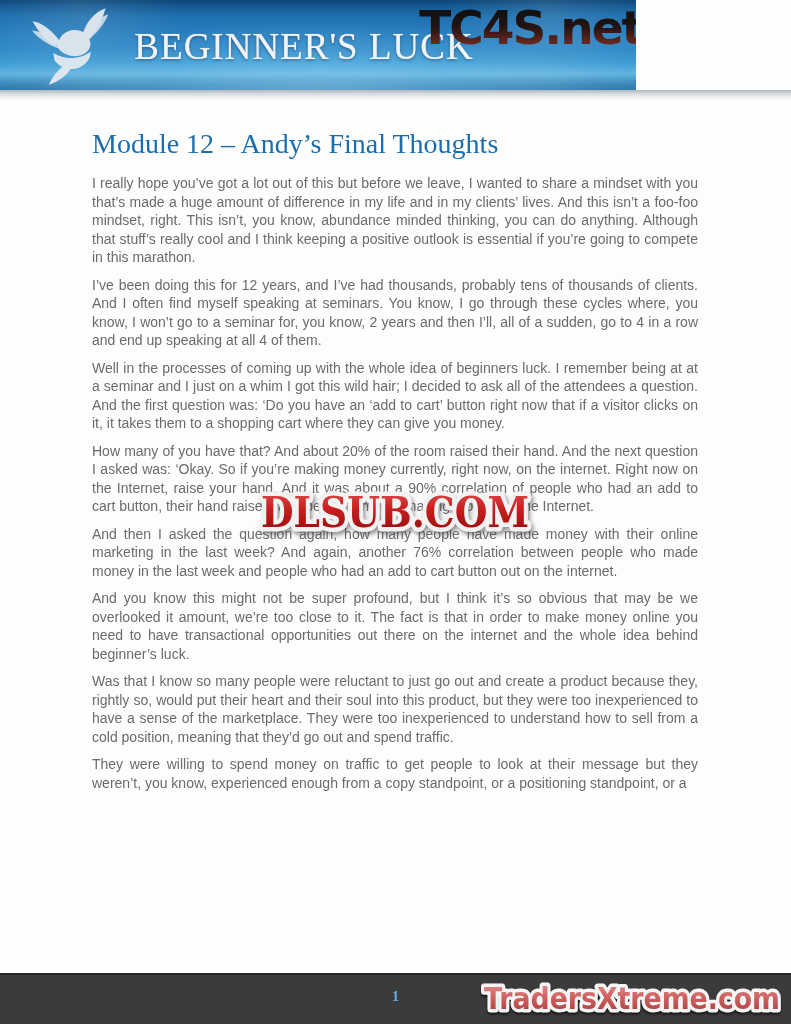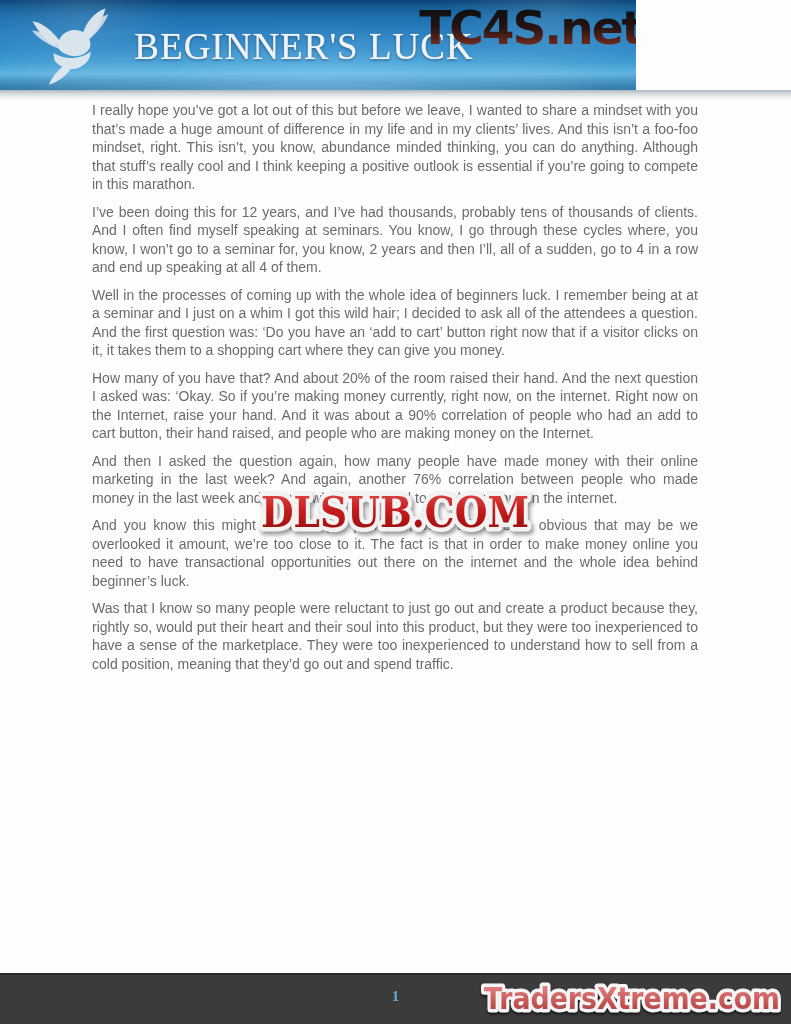--- a/index.html
+++ b/index.html
@@ -93,28 +93,30 @@
         </g>
       </svg>
       <span class="logo-text">BEGINNER'S LUCK</span>
     </div>
   </div>
   <div class="tc4s">TC4S.net</div>
 </header>
 <div class="banner-edge"></div>
 
 <main class="content">
+  <h1 class="title">Module 12 – Andy’s Final Thoughts</h1>
   <div>
       <p class="para">I really hope you’ve got a lot out of this but before we leave, I wanted to share a mindset with you that’s made a huge amount of difference in my life and in my clients’ lives. And this isn’t a foo-foo mindset, right. This isn’t, you know, abundance minded thinking, you can do anything. Although that stuff’s really cool and I think keeping a positive outlook is essential if you’re going to compete in this marathon.</p>
       <p class="para">I’ve been doing this for 12 years, and I’ve had thousands, probably tens of thousands of clients. And I often find myself speaking at seminars. You know, I go through these cycles where, you know, I won’t go to a seminar for, you know, 2 years and then I’ll, all of a sudden, go to 4 in a row and end up speaking at all 4 of them.</p>
       <p class="para">Well in the processes of coming up with the whole idea of beginners luck. I remember being at at a seminar and I just on a whim I got this wild hair; I decided to ask all of the attendees a question. And the first question was: ‘Do you have an ‘add to cart’ button right now that if a visitor clicks on it, it takes them to a shopping cart where they can give you money.</p>
       <p class="para">How many of you have that? And about 20% of the room raised their hand. And the next question I asked was: ‘Okay. So if you’re making money currently, right now, on the internet. Right now on the Internet, raise your hand. And it was about a 90% correlation of people who had an add to cart button, their hand raised, and people who are making money on the Internet.</p>
       <p class="para">And then I asked the question again, how many people have made money with their online marketing in the last week? And again, another 76% correlation between people who made money in the last week and people who had an add to cart button out on the internet.</p>
       <p class="para">And you know this might not be super profound, but I think it’s so obvious that may be we overlooked it amount, we’re too close to it. The fact is that in order to make money online you need to have transactional opportunities out there on the internet and the whole idea behind beginner’s luck.</p>
       <p class="para">Was that I know so many people were reluctant to just go out and create a product because they, rightly so, would put their heart and their soul into this product, but they were too inexperienced to have a sense of the marketplace. They were too inexperienced to understand how to sell from a cold position, meaning that they’d go out and spend traffic.</p>
+      <p class="para">They were willing to spend money on traffic to get people to look at their message but they weren’t, you know, experienced enough from a copy standpoint, or a positioning standpoint, or a</p>
     </div>
 </main>
 
 <svg class="dlsub" width="292" height="62" viewBox="0 0 292 62">
   <defs>
     <linearGradient id="redGrad" x1="0" y1="0" x2="0" y2="1">
       <stop offset="0" stop-color="#e25050"></stop>
       <stop offset="0.45" stop-color="#c61d1d"></stop>
       <stop offset="1" stop-color="#8f0a0a"></stop>
     </linearGradient>

